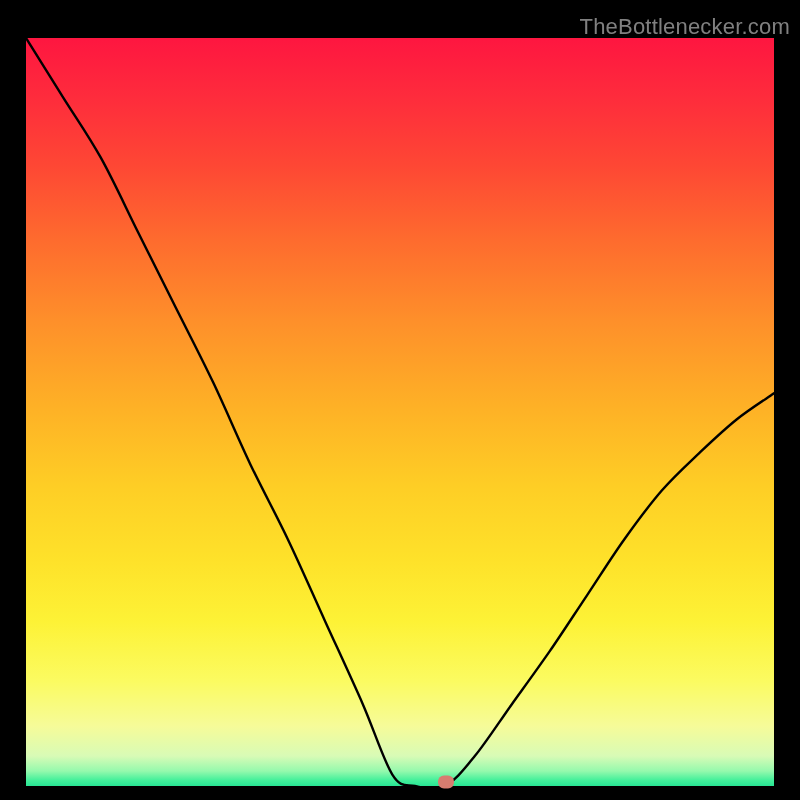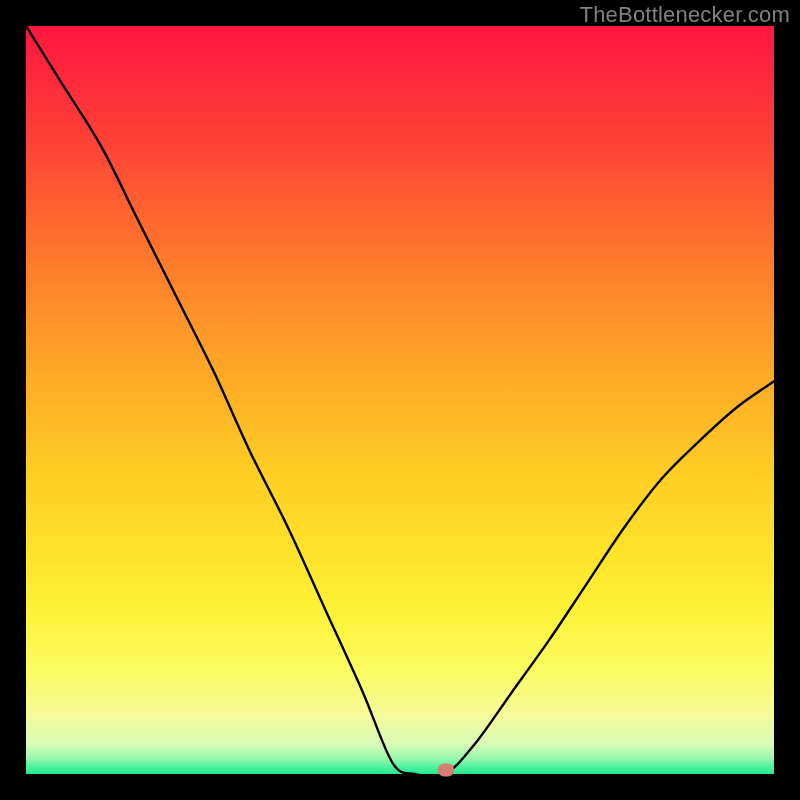--- a/index.html
+++ b/index.html
@@ -8,20 +8,21 @@
     width: 800px;
     height: 800px;
     background: #000;
     overflow: hidden;
   }
   .frame {
     position: relative;
     width: 800px;
     height: 714px;
     background: #000;
+    margin-top: 12px;
   }
   .watermark {
     position: absolute;
     top: 2px;
     right: 10px;
     color: #808080;
     font-family: Arial, Helvetica, sans-serif;
     font-size: 22px;
     letter-spacing: 0.2px;
     z-index: 10;

